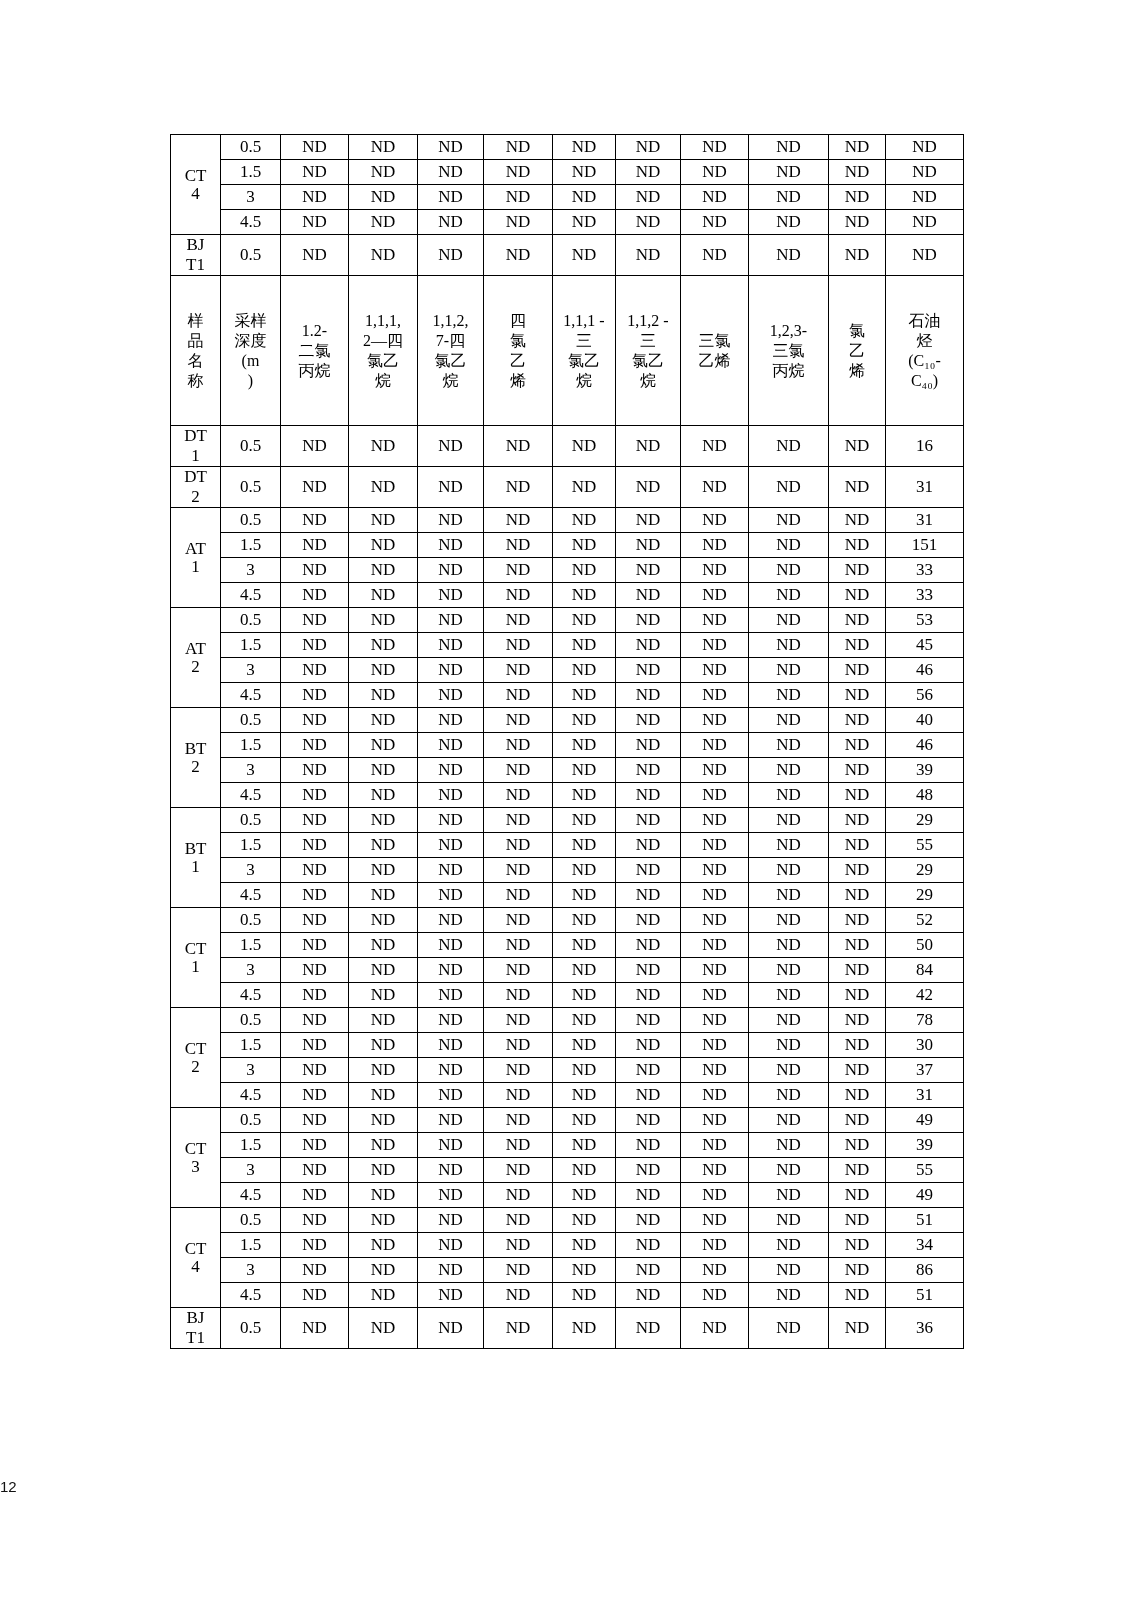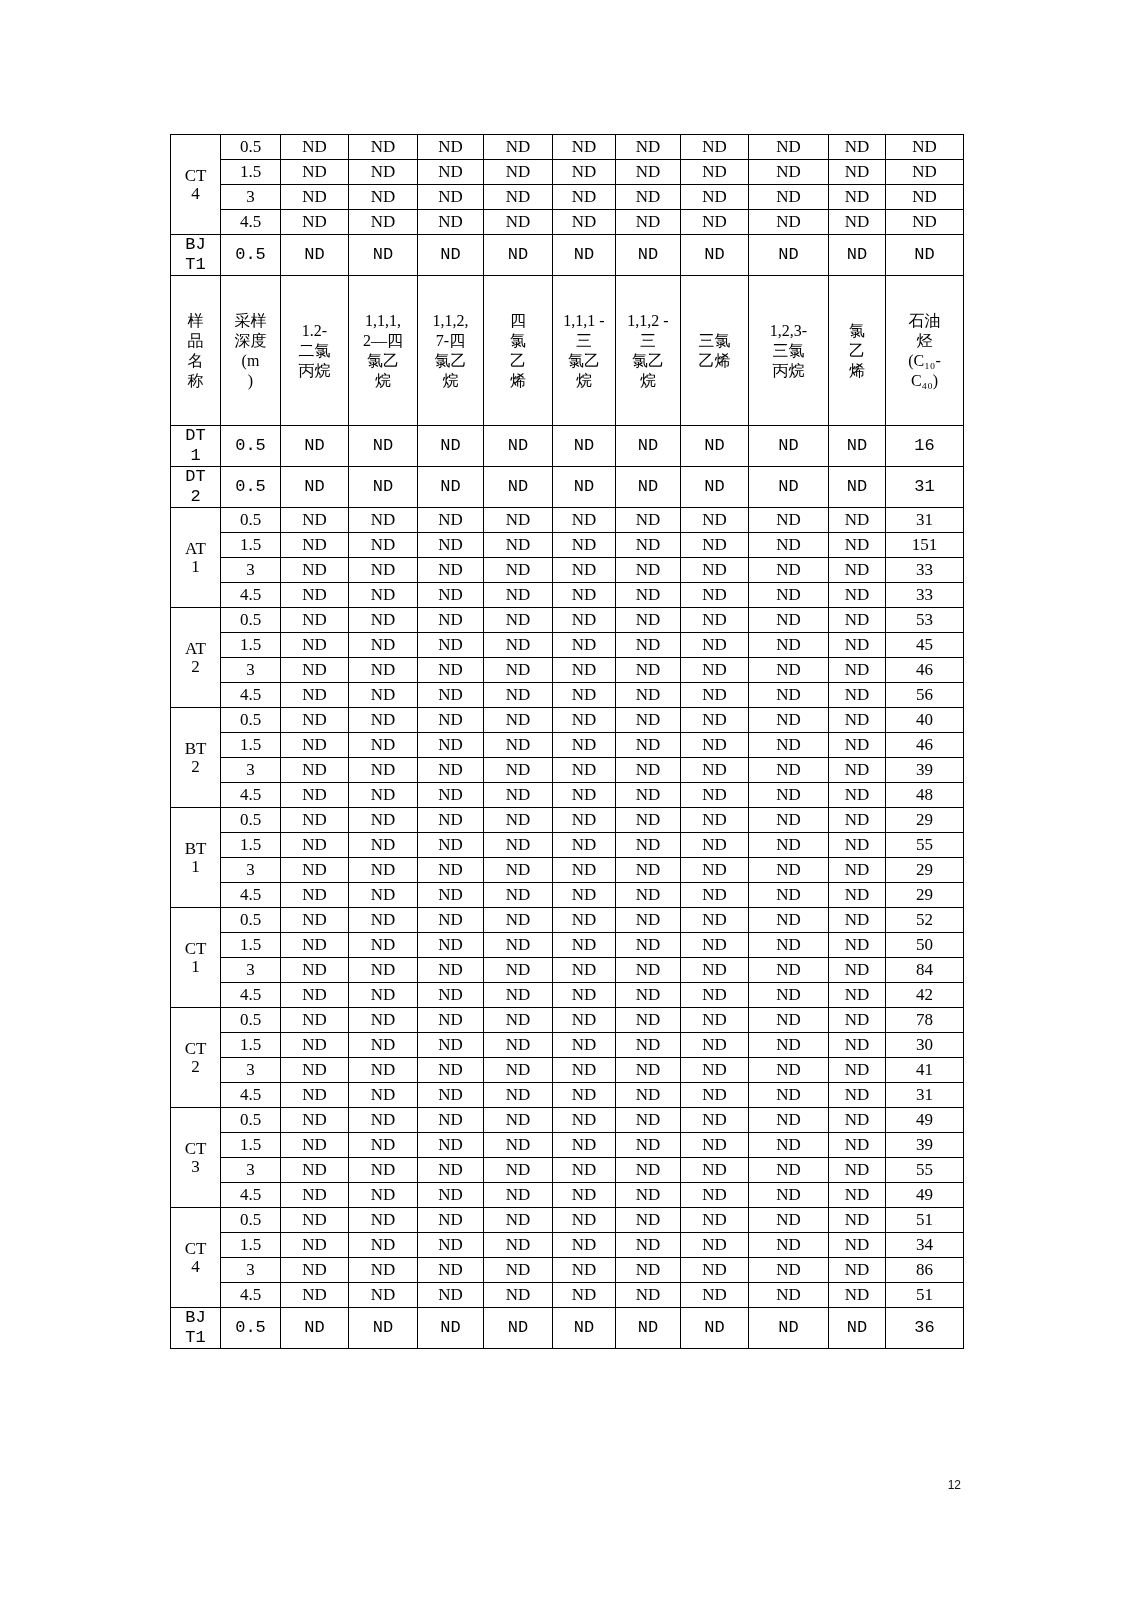--- a/index.html
+++ b/index.html
@@ -27,34 +27,34 @@
     text-align: center;
     vertical-align: middle;
     font-weight: normal;
     font-size: 17px;
     line-height: 20px;
     white-space: pre-line;
     overflow: visible;
   }
   tr.row-short { height: 25px; }
   tr.row-short td { line-height: 18px; }
-  tr.row-tall  { height: 36px; font-family: Liberation Mono, monospace; }
+  tr.row-tall  { height: 36px; }
   tr.header-row { height: 150px; }
   tr.header-row th {
     font-size: 16px;
     line-height: 20px;
   }
   .page-number {
     position: absolute;
     top: 1478px;
     left: 0;
     width: 961px;
-    text-align: right;
+    text-align: left;
     font-family: "Liberation Sans", "DejaVu Sans", sans-serif;
-    font-size: 12px;
+    font-size: 15px;
     color: #111;
   }
 </style>
 </head>
 <body>
 
 <div class="table-wrap">
   <table class="results">
     <colgroup>
       <col style="width:50px">
@@ -517,21 +517,21 @@
           <td>3</td>
           <td>ND</td>
           <td>ND</td>
           <td>ND</td>
           <td>ND</td>
           <td>ND</td>
           <td>ND</td>
           <td>ND</td>
           <td>ND</td>
           <td>ND</td>
-          <td>41</td>
+          <td>37</td>
         </tr>
         <tr class="row-short">
           <td>4.5</td>
           <td>ND</td>
           <td>ND</td>
           <td>ND</td>
           <td>ND</td>
           <td>ND</td>
           <td>ND</td>
           <td>ND</td>

